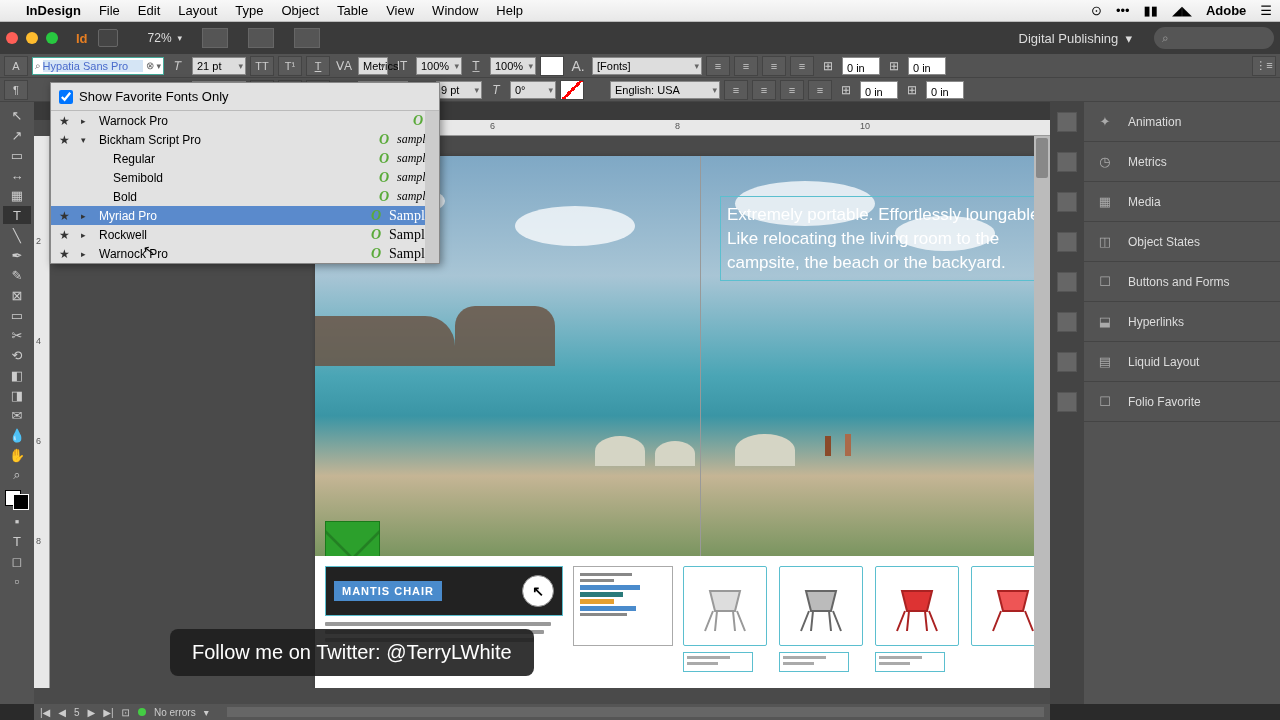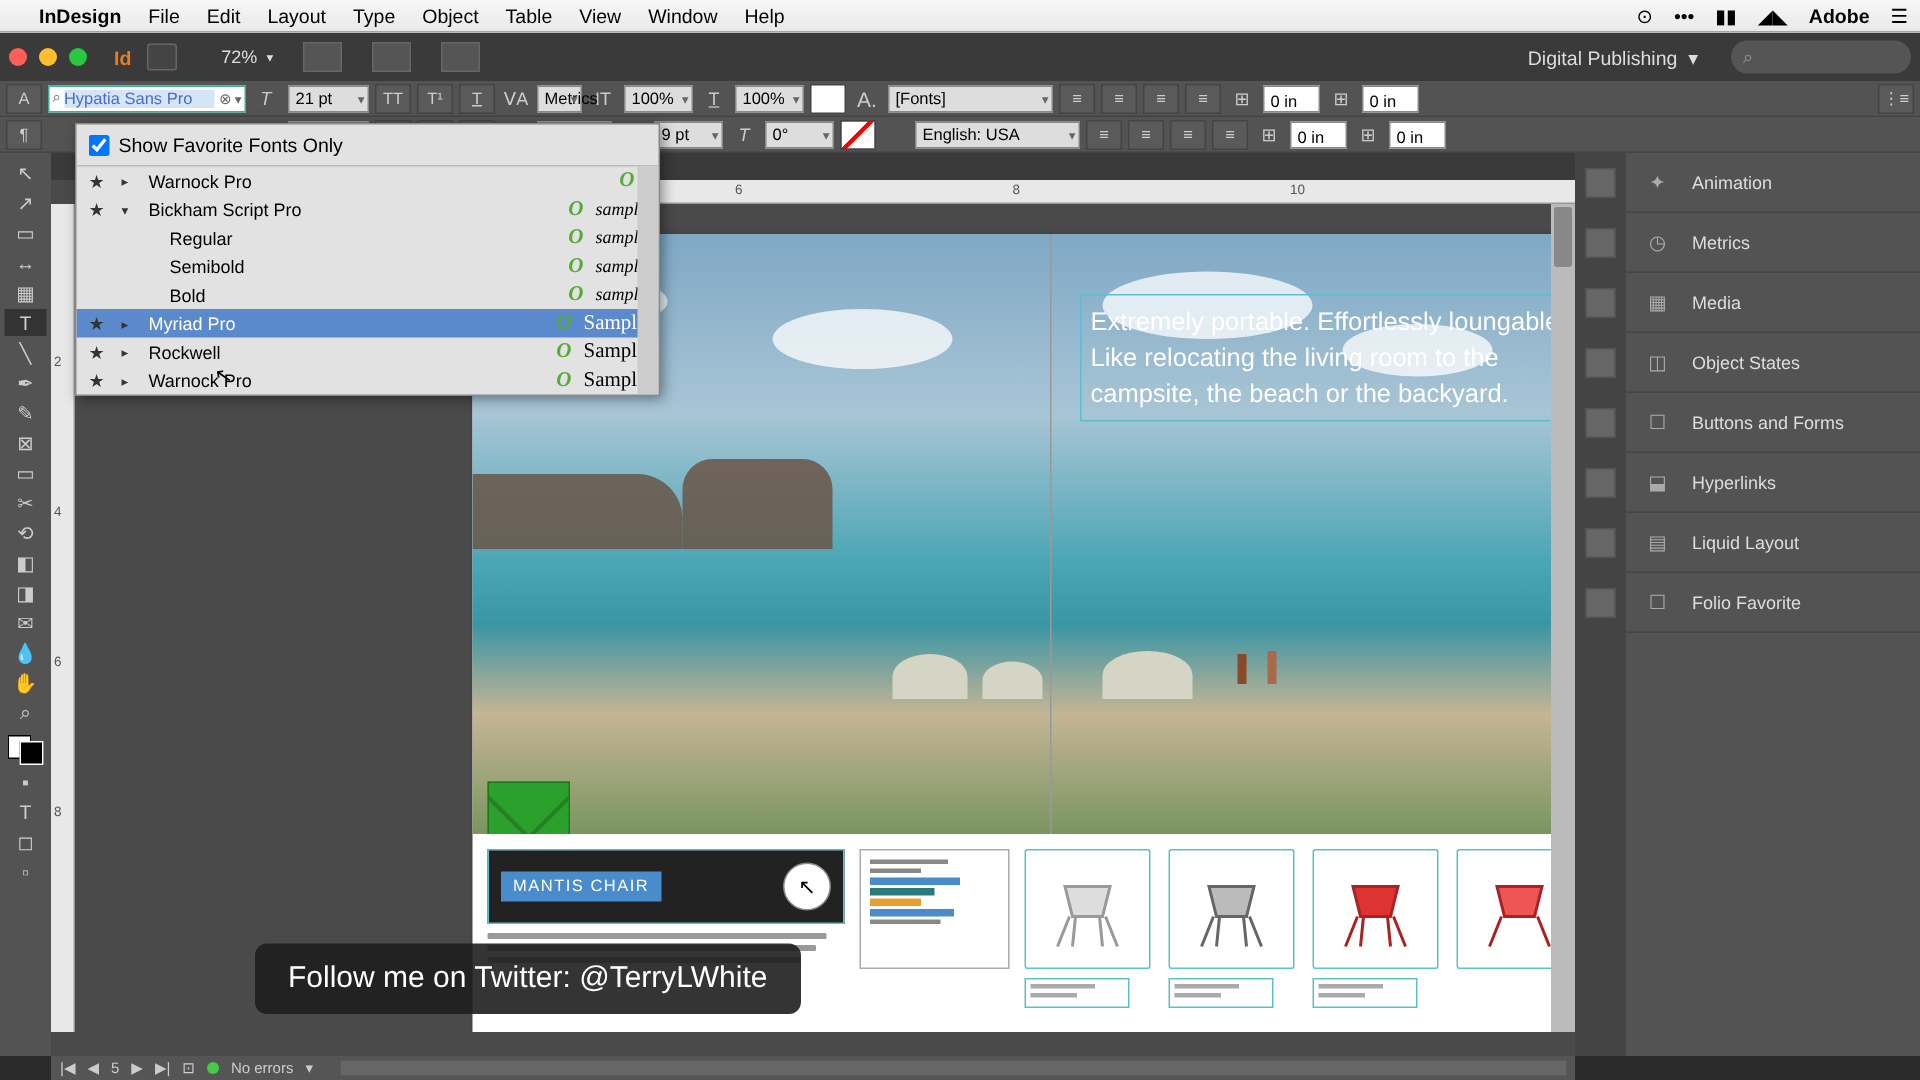--- a/index.html
+++ b/index.html
@@ -75,21 +75,21 @@
 .hero .clouds { position: absolute; top: 10px; left: 0; right: 0; height: 130px; }
 .hero .cloud { position: absolute; background: rgba(255,255,255,0.75); border-radius: 50%; }
 .hero .mtn { position: absolute; bottom: 190px; background: #6a5545; opacity: 0.85; }
 .hero .tent { position: absolute; bottom: 90px; width: 50px; height: 30px; background: #d5d5c5; border-radius: 50% 50% 0 0; }
 .hero .green-box { position: absolute; left: 10px; bottom: -40px; width: 55px; height: 75px; background: #2ca02c; border: 1px solid #1a7a1a; }
 .hero .green-box::after { content: ''; position: absolute; left: 0; right: 0; top: 0; bottom: 0; background: linear-gradient(135deg, transparent 48%, rgba(0,0,0,0.2) 49%, rgba(0,0,0,0.2) 51%, transparent 52%), linear-gradient(45deg, transparent 48%, rgba(0,0,0,0.2) 49%, rgba(0,0,0,0.2) 51%, transparent 52%); }
 .hero .txt-frame { position: absolute; right: 0; top: 40px; width: 345px; padding: 6px; border: 1px solid #5bbfcf; color: #fff; font-size: 17px; line-height: 1.4; }
 .hero .divider { position: absolute; left: 385px; top: 0; bottom: -160px; width: 1px; background: #999; }
 
 .products { padding: 10px; display: flex; gap: 10px; }
-.prod-left { width: 360px; }
+.prod-left { width: 360px; font-weight: bold; }
 .mantis { background: #222; height: 50px; display: flex; align-items: center; border: 1px solid #5bbfcf; }
 .mantis .label { background: #4a8bcc; color: #fff; padding: 4px 8px; font-size: 11px; letter-spacing: 1px; margin-left: 8px; }
 .mantis .circle { width: 32px; height: 32px; border-radius: 50%; background: #fff; border: 1px solid #888; margin-left: auto; margin-right: 8px; display: flex; align-items: center; justify-content: center; font-size: 14px; }
 .desc-lines { margin-top: 6px; }
 .desc-lines .line { height: 4px; background: #999; margin-bottom: 4px; border-radius: 1px; }
 .thumb-preview { width: 100px; border: 1px solid #aaa; padding: 6px; margin-left: auto; }
 .thumb-preview .bar { height: 3px; background: #888; margin-bottom: 3px; }
 .thumb-preview .cbar { height: 5px; margin-bottom: 2px; }
 
 .chairs { display: flex; gap: 12px; }

